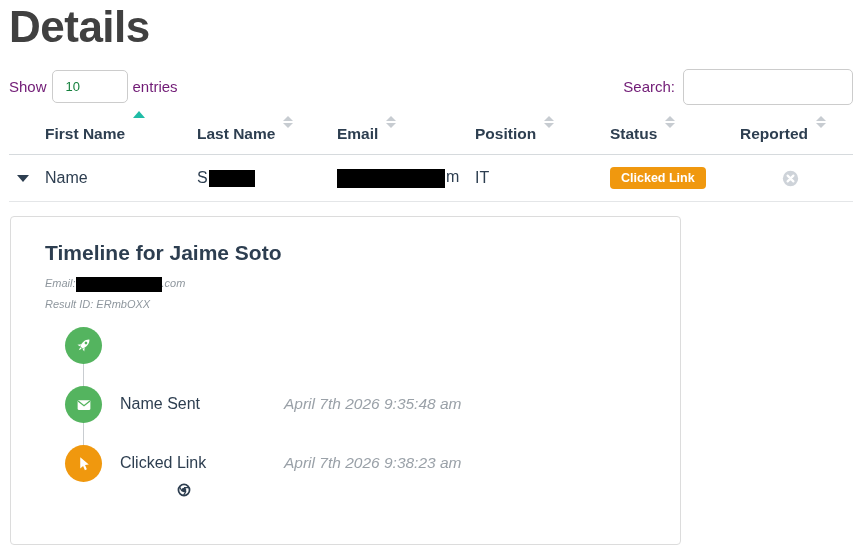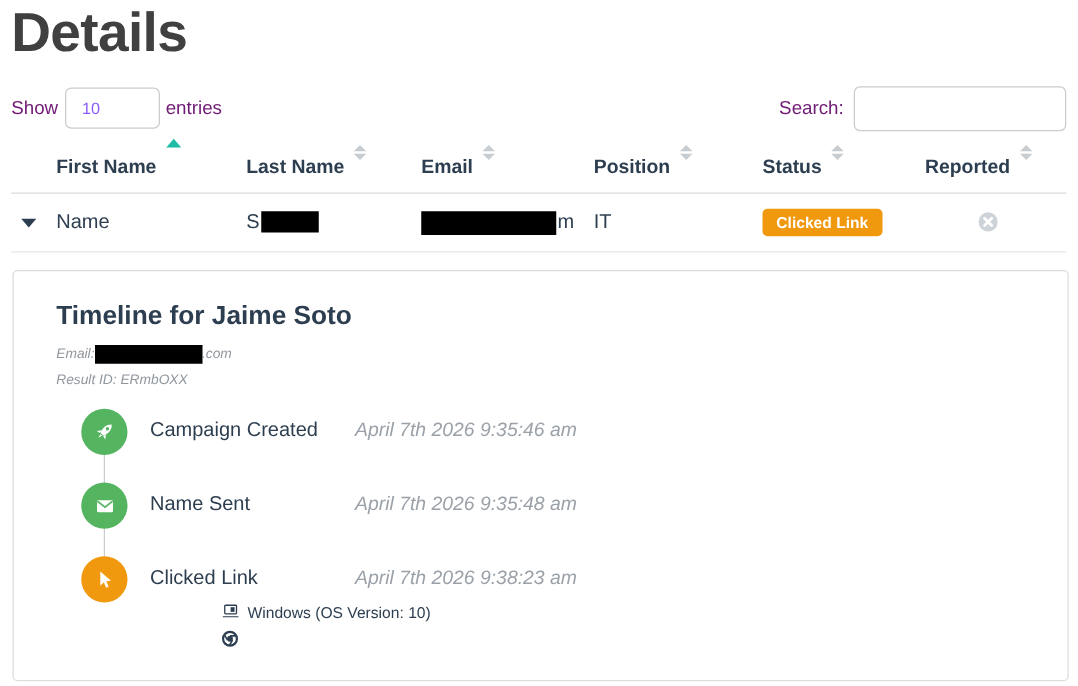--- a/index.html
+++ b/index.html
@@ -13,21 +13,21 @@
   }
 
   
   .controls {
     display: flex; align-items: center; margin: 16px 9px 0 9px; height: 36px;
   }
   .controls .lbl { font-size: 15px; color: #701a75; }
   .entries-input {
     width: 76px; height: 33px; margin: 0 5px; padding: 0 0 0 13px;
     border: 1px solid #ccc; border-radius: 5px; font-size: 13px;
-    font-family: "Liberation Sans", sans-serif; color: #8b5cf6; outline: none;
+    font-family: "Liberation Sans", sans-serif; color: #15803d; outline: none;
   }
   .spacer { flex: 1; }
   .search-input {
     width: 170px; height: 36px; margin-left: 8px; padding: 0 8px;
     border: 1px solid #ccc; border-radius: 5px; font-size: 14px;
     font-family: "Liberation Sans", sans-serif; outline: none;
   }
 
   
   table.results {
@@ -60,21 +60,21 @@
   .redact.email { width: 108px; height: 19px; margin-right: 1px; }
   .status-badge {
     display: inline-block; background: var(--status-clicked, #f0980e); color: #fff;
     font-size: 12.5px; font-weight: bold; padding: 4px 11px; border-radius: 4px;
   }
   td.reported-cell { text-align: center; }
   .reported-icon { display: inline-block; width: 17px; height: 17px; vertical-align: middle; margin-right: 12px; }
 
   
   .panel {
-    position: absolute; left: 10px; top: 216px; width: 845px; height: 329px;
+    position: absolute; left: 10px; top: 216px; width: 671px; height: 329px;
     border: 1px solid #dcdcdc; border-radius: 4px; background: #fff;
     padding: 22px 32px 18px 34px; overflow: hidden;
   }
   .panel h2 { font-size: 21px; font-weight: bold; color: #2d3e50; line-height: 28px; }
   .meta-line { font-size: 11px; font-style: italic; color: #8f979e; line-height: 21px; }
   .meta-line.first { margin-top: 6px; }
   .redact.meta-email { width: 86px; height: 15px; }
 
   .timeline { position: relative; margin-top: 12px; }
   .timeline-line {
@@ -193,24 +193,20 @@
         <svg width="19" height="19" viewBox="0 0 24 24">
           <g transform="rotate(45 12 12)" fill="#fff">
             <path d="M12 1.5 C15.6 4.4 16.6 10.5 13.9 15.5 L10.1 15.5 C7.4 10.5 8.4 4.4 12 1.5 Z"></path>
             <path d="M9.3 12.5 L5.9 16.8 L9.5 16 Z"></path>
             <path d="M14.7 12.5 L18.1 16.8 L14.5 16 Z"></path>
             <path d="M10.8 16.5 L12 20.5 L13.2 16.5 Z"></path>
           </g>
           <circle cx="12" cy="7.6" r="1.7" fill="#54b45f" transform="rotate(45 12 12)"></circle>
         </svg>
       </div>
-      <div class="t-body">
-        <span class="t-label">Campaign Created</span>
-        <span class="t-date">April 7th 2026 9:35:46 am</span>
-      </div>
     </div>
 
     <div class="t-event">
       <div class="t-icon green">
         <svg width="18" height="18" viewBox="0 0 24 24">
           <rect x="3.5" y="5.5" width="17" height="13" rx="1.5" fill="#fff"></rect>
           <path d="M4.5 7 L12 13 L19.5 7" stroke="#54b45f" stroke-width="1.8" fill="none" stroke-linecap="round"></path>
         </svg>
       </div>
       <div class="t-body">
@@ -224,28 +220,20 @@
         <svg width="18" height="18" viewBox="0 0 24 24">
           <path d="M7 3 L7 18 L10.8 14.5 L13.2 20.2 L15.8 19 L13.4 13.4 L18.4 12.8 Z" fill="#fff"></path>
         </svg>
       </div>
       <div style="flex:1">
         <div class="t-body" style="margin-left:18px">
           <span class="t-label">Clicked Link</span>
           <span class="t-date">April 7th 2026 9:38:23 am</span>
         </div>
         <div class="t-details">
-          <div class="t-detail-line">
-            <svg width="15" height="13" viewBox="0 0 24 20">
-              <rect x="4.5" y="1.5" width="15" height="11" rx="1" fill="none" stroke="#2d3e50" stroke-width="1.7"></rect>
-              <rect x="12" y="4" width="5" height="6" fill="#2d3e50"></rect>
-              <path d="M2 15.5 L22 15.5 L22 17 L2 17 Z" fill="#2d3e50"></path>
-            </svg>
-            <span>Windows (OS Version: 10)</span>
-          </div>
           <div class="t-detail-line">
             <svg width="14" height="14" viewBox="0 0 24 24">
               <circle cx="12" cy="12" r="9.5" fill="none" stroke="#2d3e50" stroke-width="3"></circle>
               <circle cx="12" cy="12" r="4" fill="#2d3e50"></circle>
               <path d="M12 8 L21 8 M8.6 14 L4.1 6.4 M15.4 14 L11 21.6" stroke="#2d3e50" stroke-width="2.2"></path>
             </svg>
           </div>
         </div>
       </div>
     </div>

